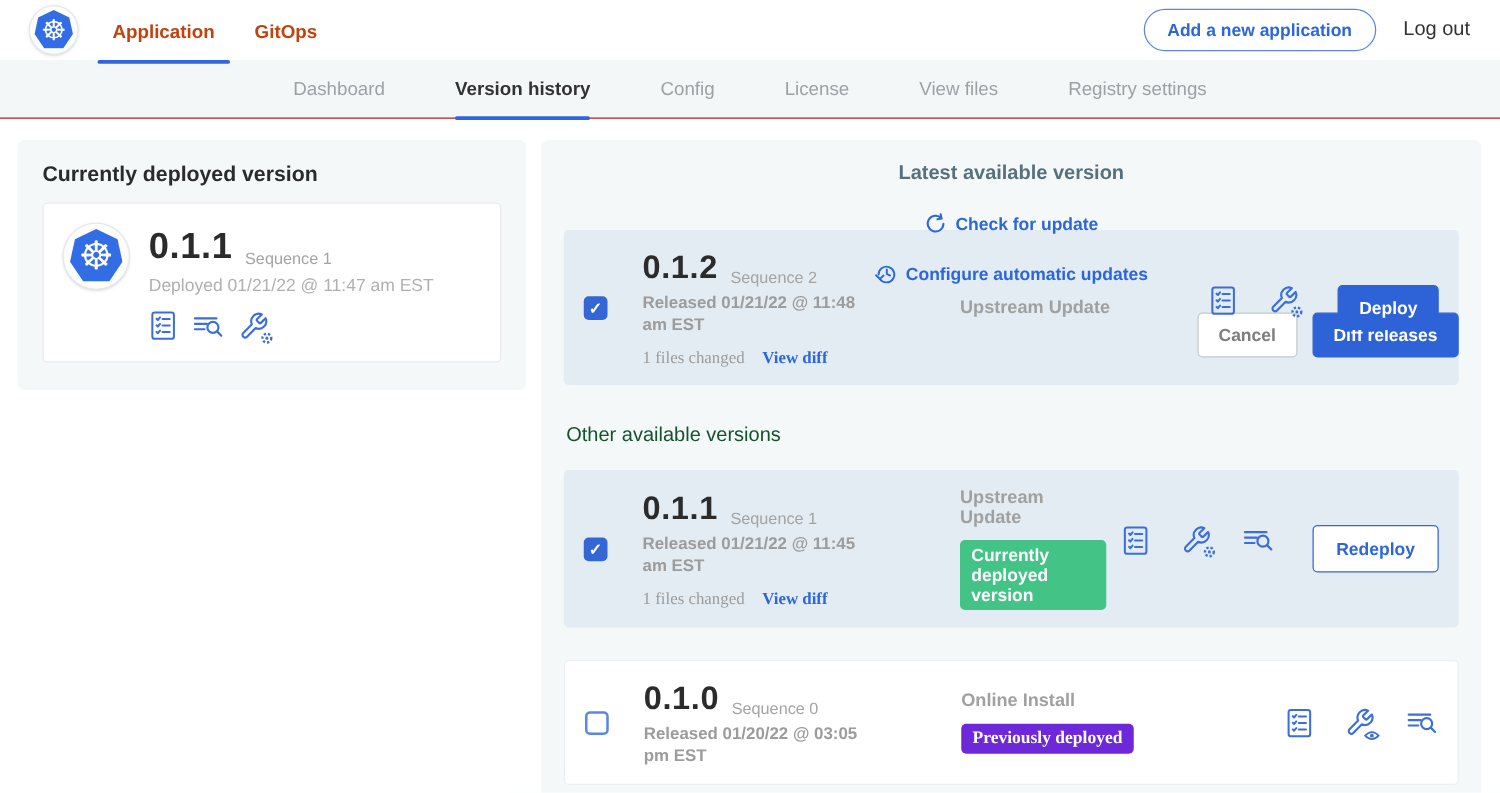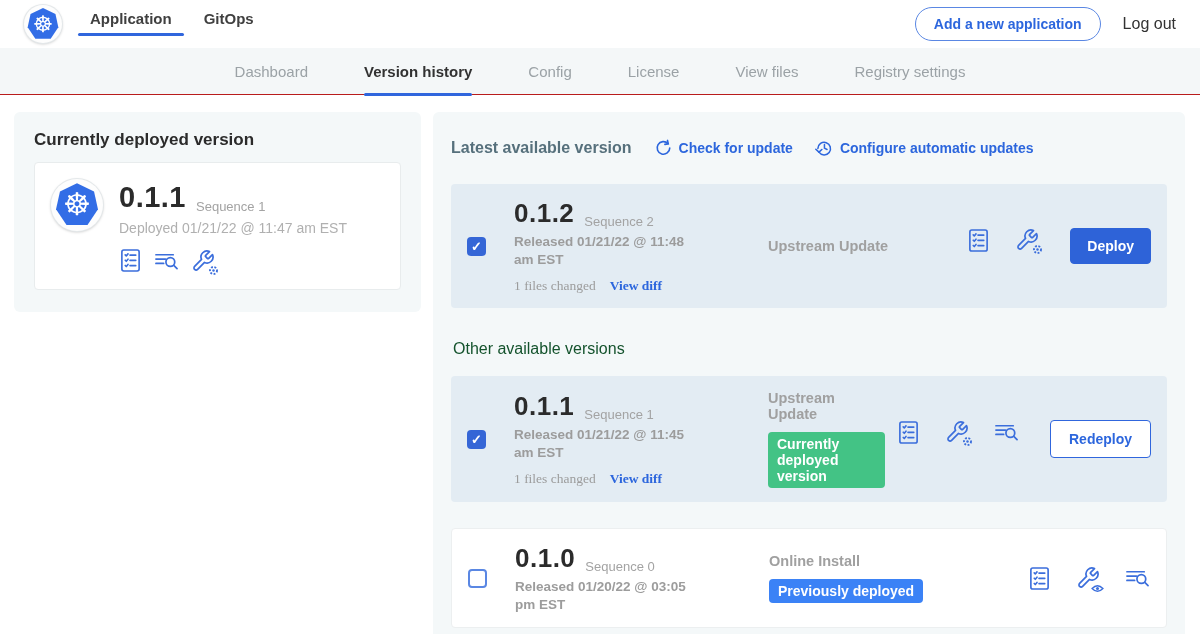--- a/index.html
+++ b/index.html
@@ -8,22 +8,22 @@
 
   
   .topnav { height:48px; display:flex; align-items:center; padding:0 24px; background:#fff; }
   .k8s-logo { position:relative; display:inline-flex; align-items:center; justify-content:center;
     width:var(--size); height:var(--size); background:#fdfdfd; border-radius:50%;
     box-shadow:0 0 0 1px #e4e8ea, 0 1px 3px rgba(0,0,0,.25); flex:none; }
   .k8s-hept { position:absolute; inset:8%; background:#326de6;
     clip-path:polygon(50% 0%,89% 19%,98% 60%,74% 96%,26% 96%,2% 60%,11% 19%); }
   .k8s-wheel { position:relative; color:#fff; font-size:calc(var(--size)*.6); line-height:1; }
   .topnav-tabs { display:flex; margin-left:28px; gap:32px; height:48px; }
-  .topnav-tab { display:flex; align-items:center; height:36px; font-size:15px; font-weight:700;
-    color:#404040; position:relative; cursor:pointer; }
+  .topnav-tab { display:flex; align-items:center; height:51px; font-size:15px; font-weight:700;
+    color:#c2410c; position:relative; cursor:pointer; }
   .topnav-tab.active::after { content:""; position:absolute; left:-12px; right:-12px; bottom:0;
     height:3px; background:#3066dd; border-radius:2px; }
   .topnav-right { margin-left:auto; display:flex; align-items:center; gap:22px; }
   .add-app-btn { border:1px solid #5a87e3; color:#2c66dd; background:#fff; font-weight:700;
     font-size:14px; padding:8px 18px; border-radius:17px; cursor:pointer;
     font-family:"Liberation Sans", sans-serif; }
   .logout { font-size:16px; color:#323232; cursor:pointer; }
 
   
   .subnav { height:47px; background:#f4f7f8; border-bottom:1px solid #b91c1c; display:flex;
@@ -46,21 +46,21 @@
   .vline { display:flex; align-items:flex-end; gap:10px; }
   .vnum-lg { font-size:29px; font-weight:700; color:#2b2b2b; letter-spacing:.5px; }
   .vseq { font-size:13px; color:#a3a3a3; }
   .deployed-at { margin-top:6px; font-size:14px; color:#b0b0b0; }
   .icon-row { margin-top:12px; display:flex; gap:12px; align-items:center; }
   .icon-btn { position:relative; display:inline-flex; cursor:pointer; line-height:0; }
   .icon-overlay { position:absolute; right:-4px; bottom:-3px; line-height:0; }
 
   
   .right-panel { flex:1; background:#f4f8f9; border-radius:6px; padding:18px; min-height:505px; }
-  .panel-header { display:flex; align-items:center; gap:22px; margin-bottom:18px; height:36px; }
+  .panel-header { display:flex; align-items:center; gap:22px; margin-bottom:18px; height:36px;flex-direction:column; }
   .panel-title { font-size:16px; font-weight:700; color:#56707c; }
   .panel-link { display:flex; align-items:center; gap:7px; color:#2c66dd; font-size:14px;
     font-weight:700; cursor:pointer; }
   .panel-btns { margin-left:auto; display:flex; gap:12px; }
   .btn { font-family:"Liberation Sans", sans-serif; font-size:14px; font-weight:700;
     border-radius:4px; padding:9px 16px; cursor:pointer; }
   .btn-cancel { background:#fff; border:1px solid #c6cacc; color:#7d7d7d; }
   .btn-primary { background:#2e63d8; border:1px solid #2e63d8; color:#fff; }
   .btn-outline { background:#fff; border:1px solid #3066dd; color:#2c66dd; padding:10px 18px; }
 
@@ -75,21 +75,21 @@
   .vnum { font-size:26px; font-weight:700; color:#2b2b2b; letter-spacing:.5px; }
   .vreleased { margin-top:4px; font-size:13.5px; font-weight:700; color:#9c9c9c;
     max-width:190px; line-height:1.3; }
   .vfiles { margin-top:10px; font-size:13.5px; color:#9c9c9c; display:flex; gap:14px;font-family:Liberation Serif, serif; }
   .view-diff { color:#2c66dd; font-weight:700; cursor:pointer; }
   .vsource { flex:1; margin-left:42px; }
   .vsource-label { font-size:14.5px; font-weight:700; color:#a0a0a0; }
   .badge { display:inline-block; margin-top:10px; font-size:14px; font-weight:700; color:#fff;
     padding:4px 9px; border-radius:4px; }
   .badge-green { background:#43c385; }
-  .badge-gray { background:#3b82f6; }
+  .badge-gray { background:#6d28d9;font-family:Liberation Serif, serif; }
   .vactions { display:flex; align-items:flex-start; gap:25px; margin-left:12px; }
   .vactions .btn { margin-left:6px; }
 
   .other-heading { margin:32px 0 18px 2px; font-size:16px; color:#14532d; }
 </style>
 </head>
 <body>
 
 <header class="topnav">
   <span class="k8s-logo" style="--size:38px">
@@ -179,20 +179,24 @@
         <span>Check for update</span>
       </span>
       <span class="panel-link">
         <svg viewBox="0 0 20 20" width="18" height="18" fill="none" stroke="#2c66dd" stroke-width="1.7" stroke-linecap="round" stroke-linejoin="round">
           <path d="M4.4 14.6a7 7 0 1 0-1.2-4.0"></path>
           <polyline points="0.9,11.4 4.4,14.6 7.6,11.6"></polyline>
           <polyline points="10.5,6.2 10.5,10.2 13.4,11.6"></polyline>
         </svg>
         <span>Configure automatic updates</span>
       </span>
+      <div class="panel-btns">
+        <button class="btn btn-cancel">Cancel</button>
+        <button class="btn btn-primary">Diff releases</button>
+      </div>
     </div>
 
     <div class="version-row selected">
       <span class="checkbox checked">✓</span>
       <div class="vinfo">
         <div class="vline">
           <span class="vnum">0.1.2</span>
           <span class="vseq">Sequence 2</span>
         </div>
         <div class="vreleased">Released 01/21/22 @ 11:48 am EST</div>

